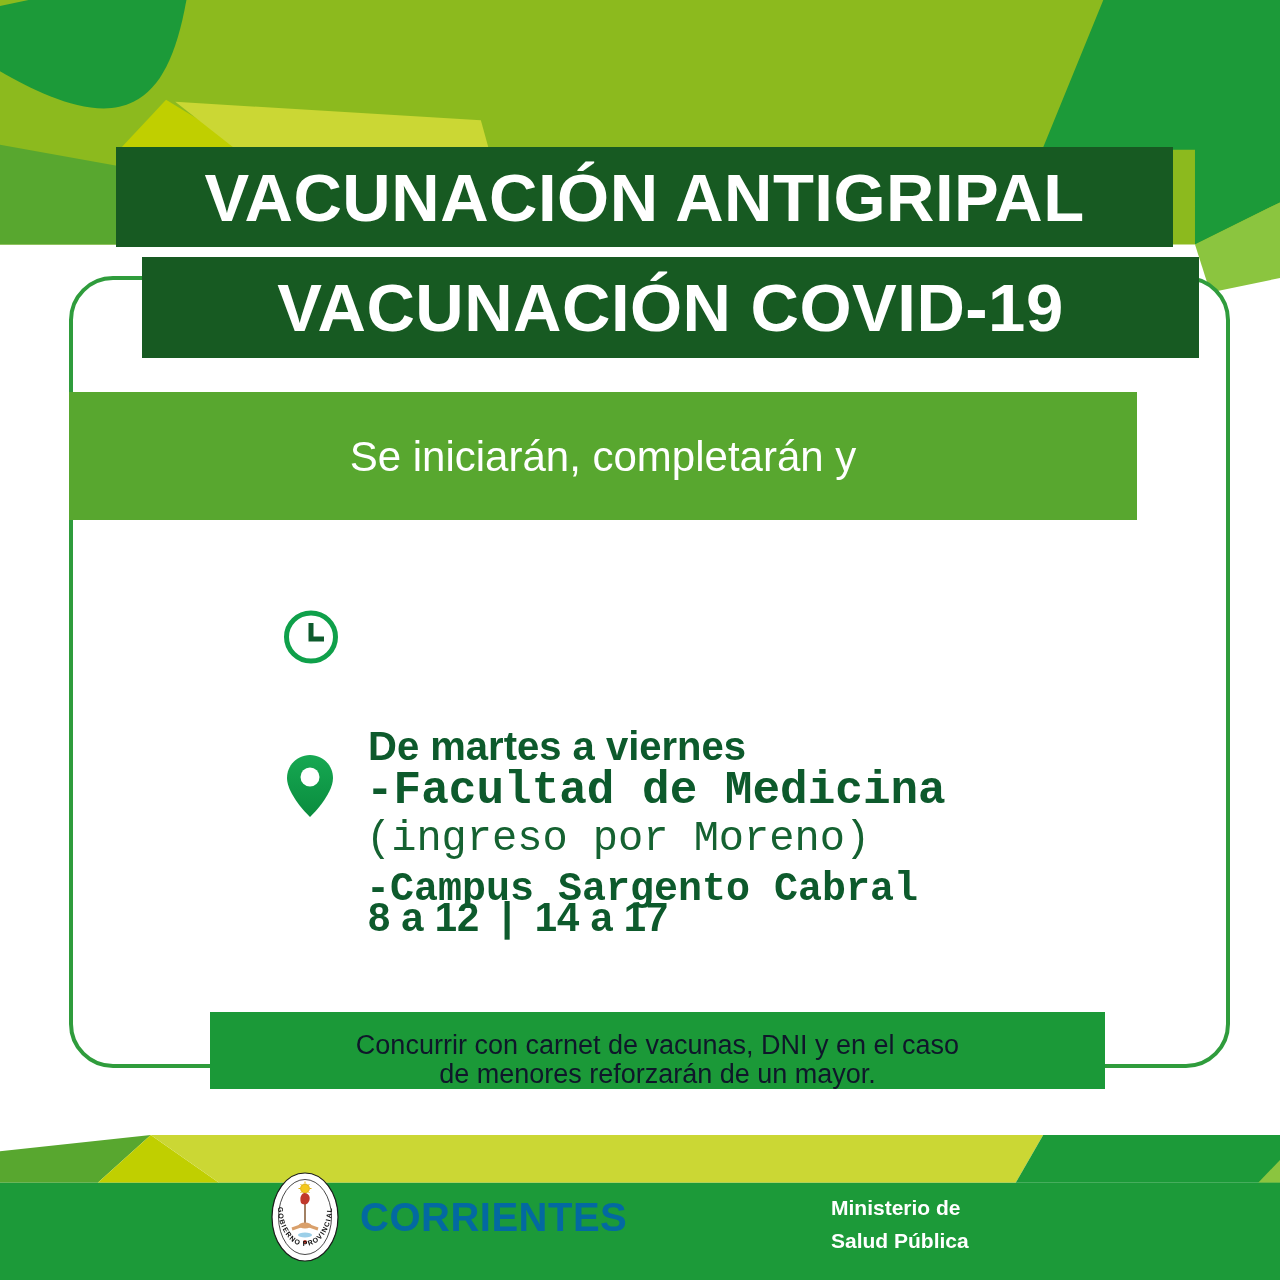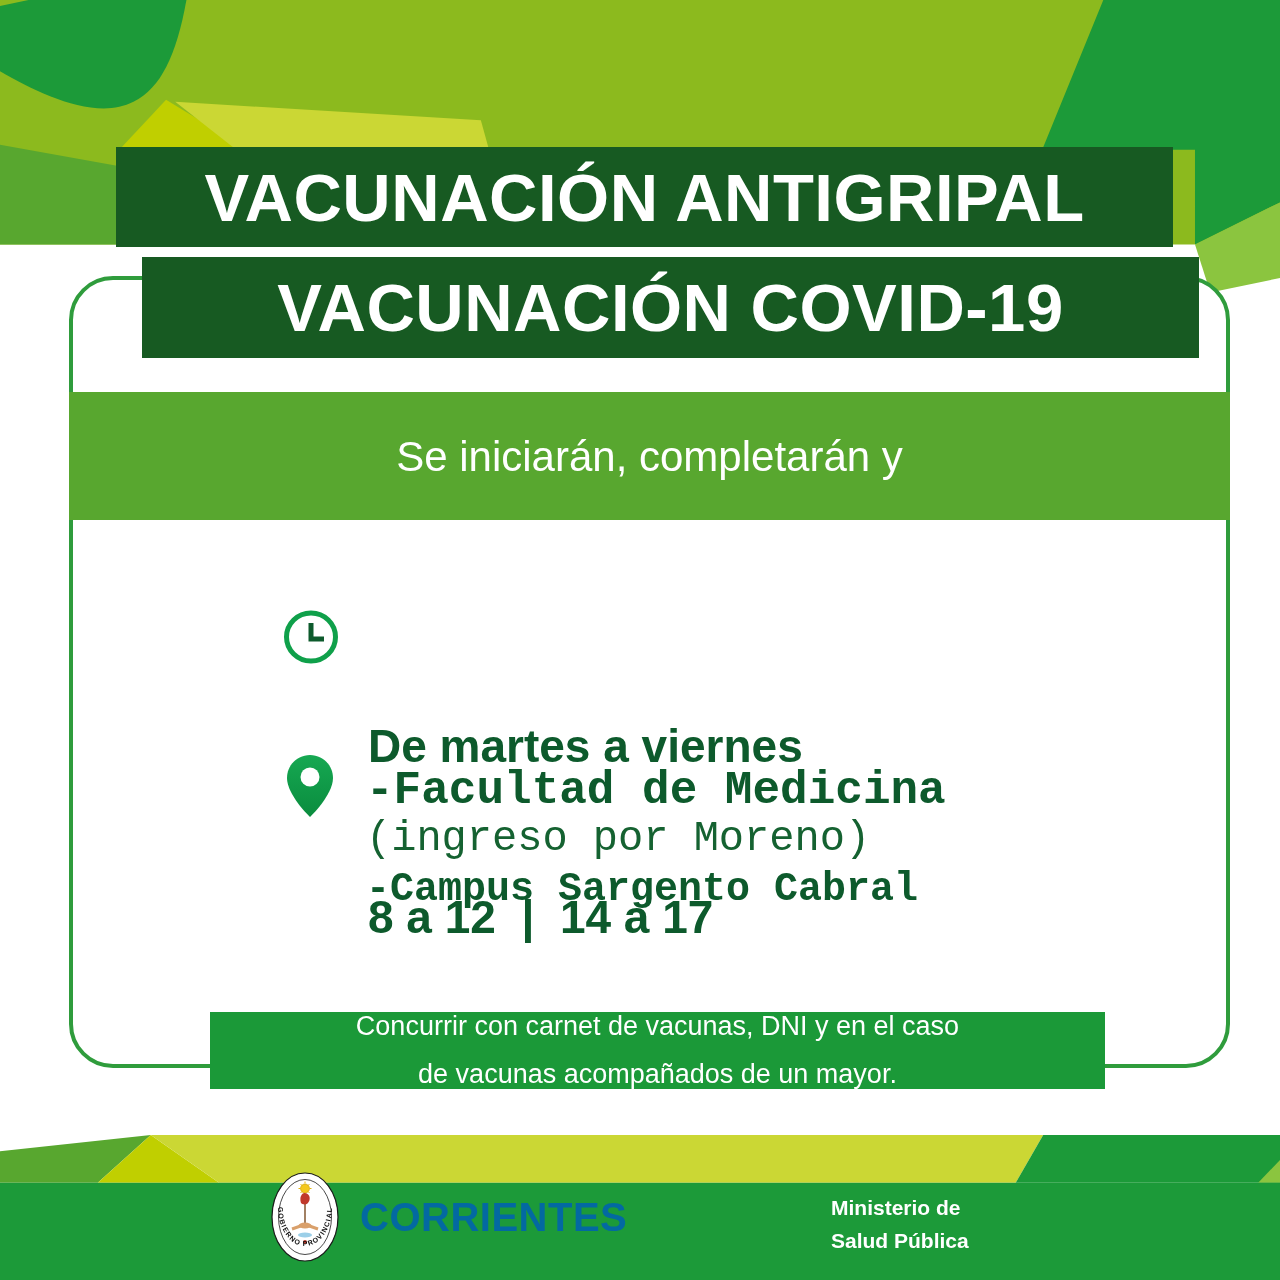--- a/index.html
+++ b/index.html
@@ -16,38 +16,38 @@
     border-radius:44px;z-index:1;
   }
   .banner{
     position:absolute;left:116px;width:1057px;background:#175a22;z-index:3;
     display:flex;align-items:center;justify-content:center;
     color:#ffffff;font-weight:800;font-size:67px;letter-spacing:0.5px;
   }
   .banner.one{top:147px;height:100px;}
   .banner.two{top:257px;height:101px;margin-left:26px;}
   .leaf-band{
-    position:absolute;left:69px;top:392px;width:1161px;height:128px;
+    position:absolute;left:69px;top:392px;width:1068px;height:128px;
     background:#58a72f;z-index:4;display:flex;flex-direction:column;
     align-items:center;justify-content:center;color:#ffffff;
     font-size:42px;line-height:55px;font-weight:400;
   }
   .row-icon{position:absolute;z-index:4;}
   .sched-text{
     position:absolute;left:368px;top:604px;z-index:4;color:#0d5a2c;
-    font-weight:800;font-size:46px;line-height:57px;white-space:pre;
+    font-weight:800;font-size:40px;line-height:57px;white-space:pre;
   }
   .loc-text{position:absolute;left:366px;top:766px;z-index:4;color:#0d5a2c;font-family:Liberation Mono, monospace;}
   .loc-line1{font-weight:800;font-size:46px;line-height:50px;}
   .loc-line2{font-weight:400;font-size:42px;line-height:46px;color:#156231;}
   .loc-line3{font-weight:800;font-size:40px;line-height:52px;margin-top:2px;}
   .notice-band{
     position:absolute;left:210px;top:1012px;width:895px;height:77px;
     background:#1b9938;z-index:5;display:flex;flex-direction:column;
-    align-items:center;justify-content:space-between;color:#ffffff;
+    align-items:center;justify-content:flex-end;color:#0f172a;
     font-size:27px;line-height:29px;font-weight:400;
   }
   .footer-brand{
     position:absolute;left:360px;top:1186px;z-index:3;color:#0369a1;
     font-size:40px;font-weight:800;letter-spacing:0.5px;line-height:62px;
   }
   .footer-ministry{
     position:absolute;left:831px;top:1191px;z-index:3;color:#ffffff;
     font-size:21px;font-weight:700;line-height:33px;
   }
@@ -116,21 +116,21 @@
     <circle cx="23" cy="22" r="9.5" fill="#ffffff"></circle>
   </svg>
   <div class="loc-text">
     <div class="loc-line1">-Facultad de Medicina</div>
     <div class="loc-line2">(ingreso por Moreno)</div>
     <div class="loc-line3">-Campus Sargento Cabral</div>
   </div>
 
   <div class="notice-band">
     <div>Concurrir con carnet de vacunas, DNI y en el caso</div>
-    <div>de vacunas acompañados de un mayor.</div>
+    <div>de menores reforzarán de un mayor.</div>
   </div>
 
   <svg class="seal" width="68" height="90" viewBox="0 0 68 90">
     <ellipse cx="34" cy="45" rx="33" ry="44" fill="#ffffff" stroke="#1b1b1b" stroke-width="1.2"></ellipse>
     <ellipse cx="34" cy="45" rx="26.5" ry="37.5" fill="none" stroke="#1b1b1b" stroke-width="0.8"></ellipse>
 
     <g>
       <circle cx="34" cy="16.5" r="4.5" stroke="#c99a00" stroke-width="0.6" fill="#f4c81c"></circle>
       <g stroke="#e3b50e" stroke-width="1">
         <line x1="34" y1="9.5" x2="34" y2="11.5"></line>

